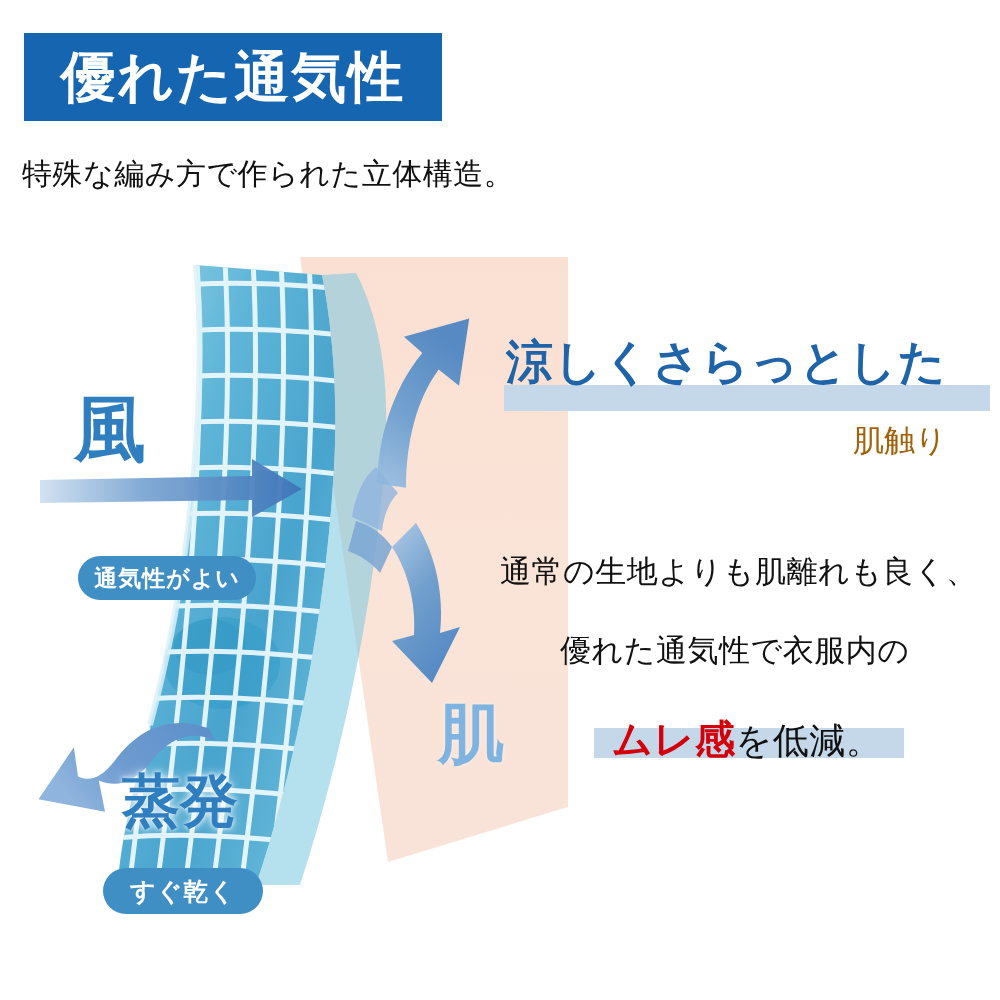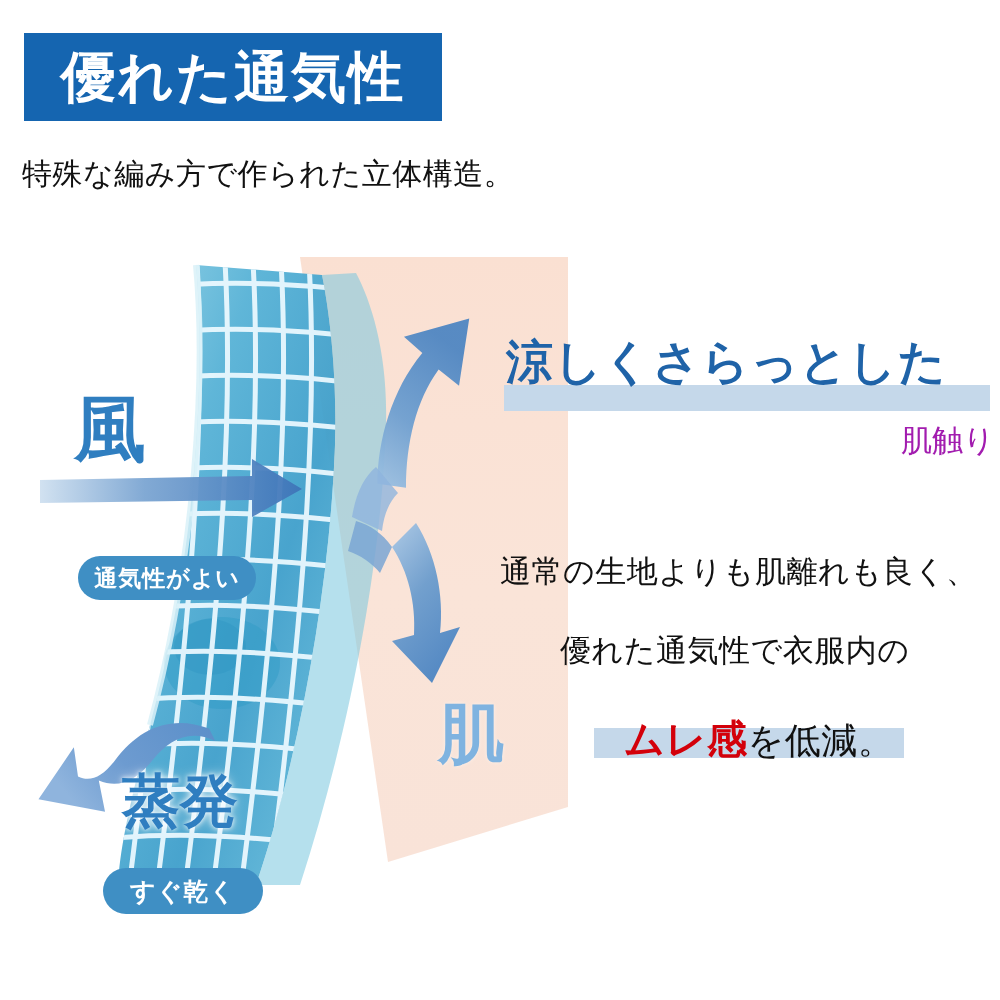--- a/index.html
+++ b/index.html
@@ -143,25 +143,25 @@
   #headline-cool-band {
     position: absolute;
     left: 504px;
     top: 385px;
     width: 486px;
     height: 26px;
     background: var(--highlight-band, #c5d8ea);
   }
   #headline-touch {
     position: absolute;
-    left: 901px;
+    left: 853px;
     top: 420px;
     font-family: "Liberation Serif", "DejaVu Serif", serif;
     font-size: 31px;
-    color: #a21caf;
+    color: #a16207;
     white-space: nowrap;
   }
   .body-line {
     position: absolute;
     font-family: "Liberation Serif", "DejaVu Serif", serif;
     font-size: 31px;
     color: #111111;
     white-space: nowrap;
     letter-spacing: 0.5px;
   }
@@ -177,21 +177,20 @@
     left: 594px;
     top: 728px;
     width: 310px;
     height: 30px;
     background: var(--highlight-band, #c5d8ea);
   }
   .em-red-big {
     color: var(--accent-red, #d3000a);
     font-weight: bold;
     font-size: 40px;
-    margin-left: 12px;
   }
 
   
   #bottom-caption {
     position: absolute;
     left: 58px;
     top: 922px;
     font-family: "Liberation Serif", "DejaVu Serif", serif;
     font-size: 33px;
     color: #111111;

